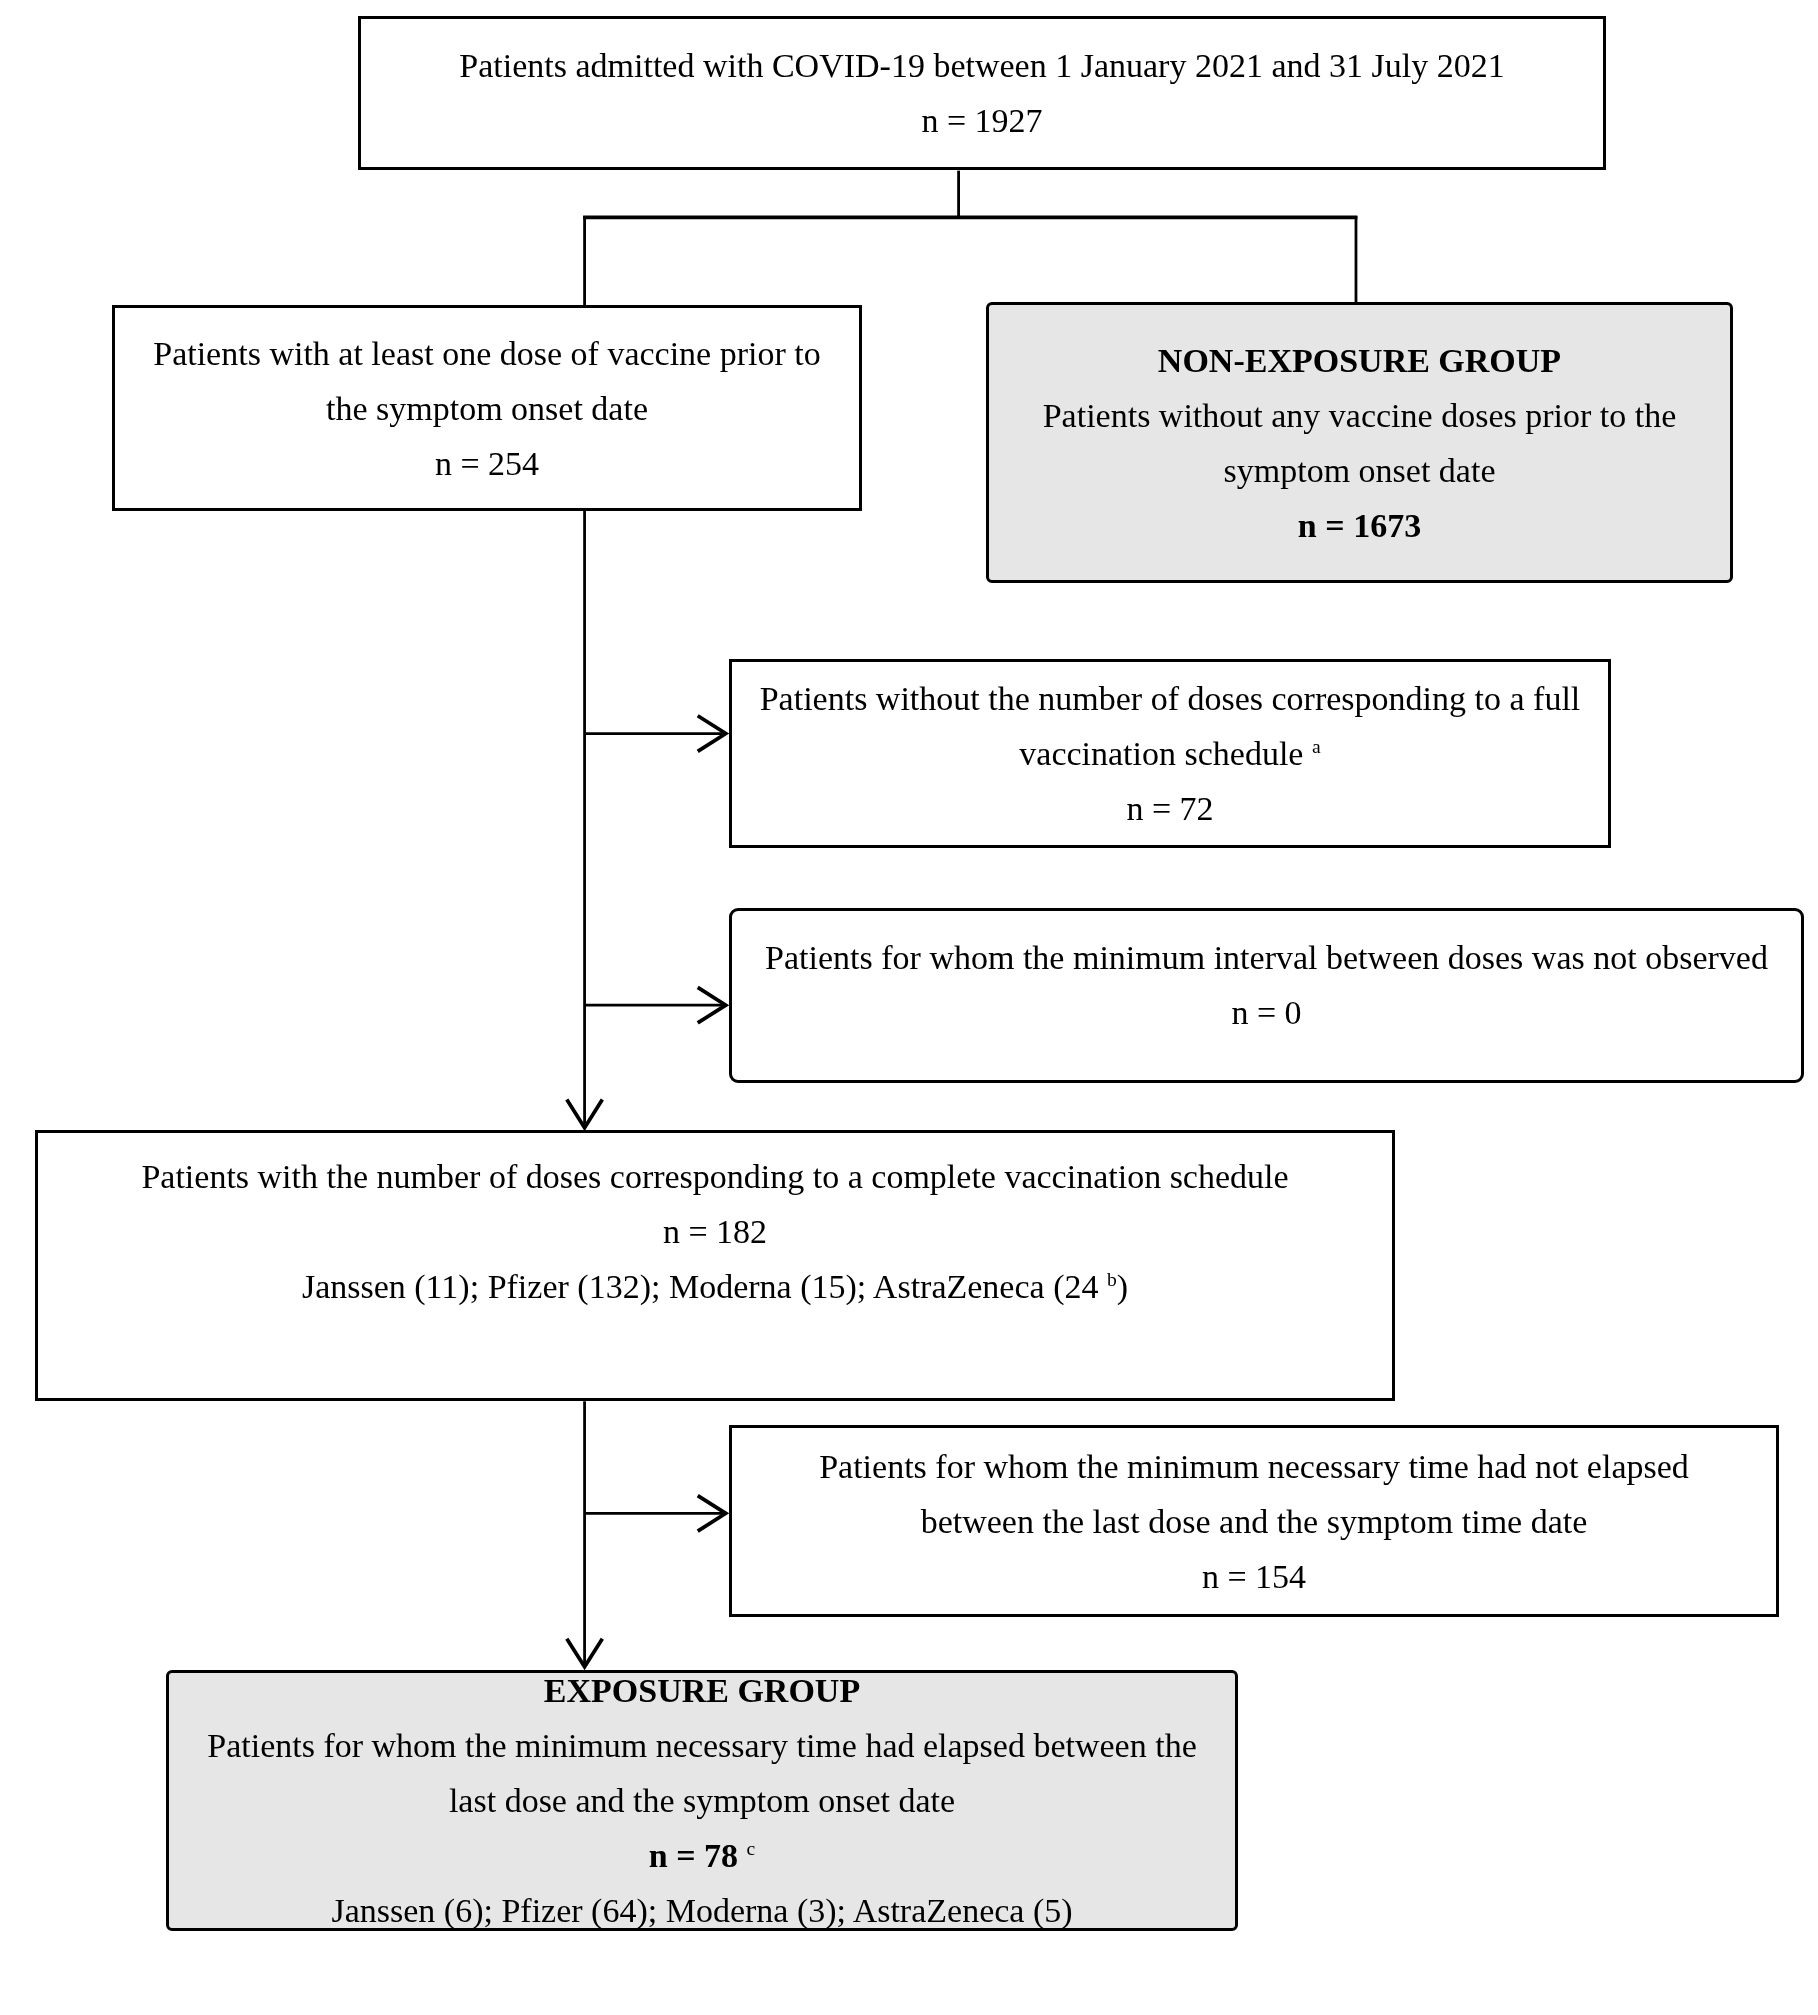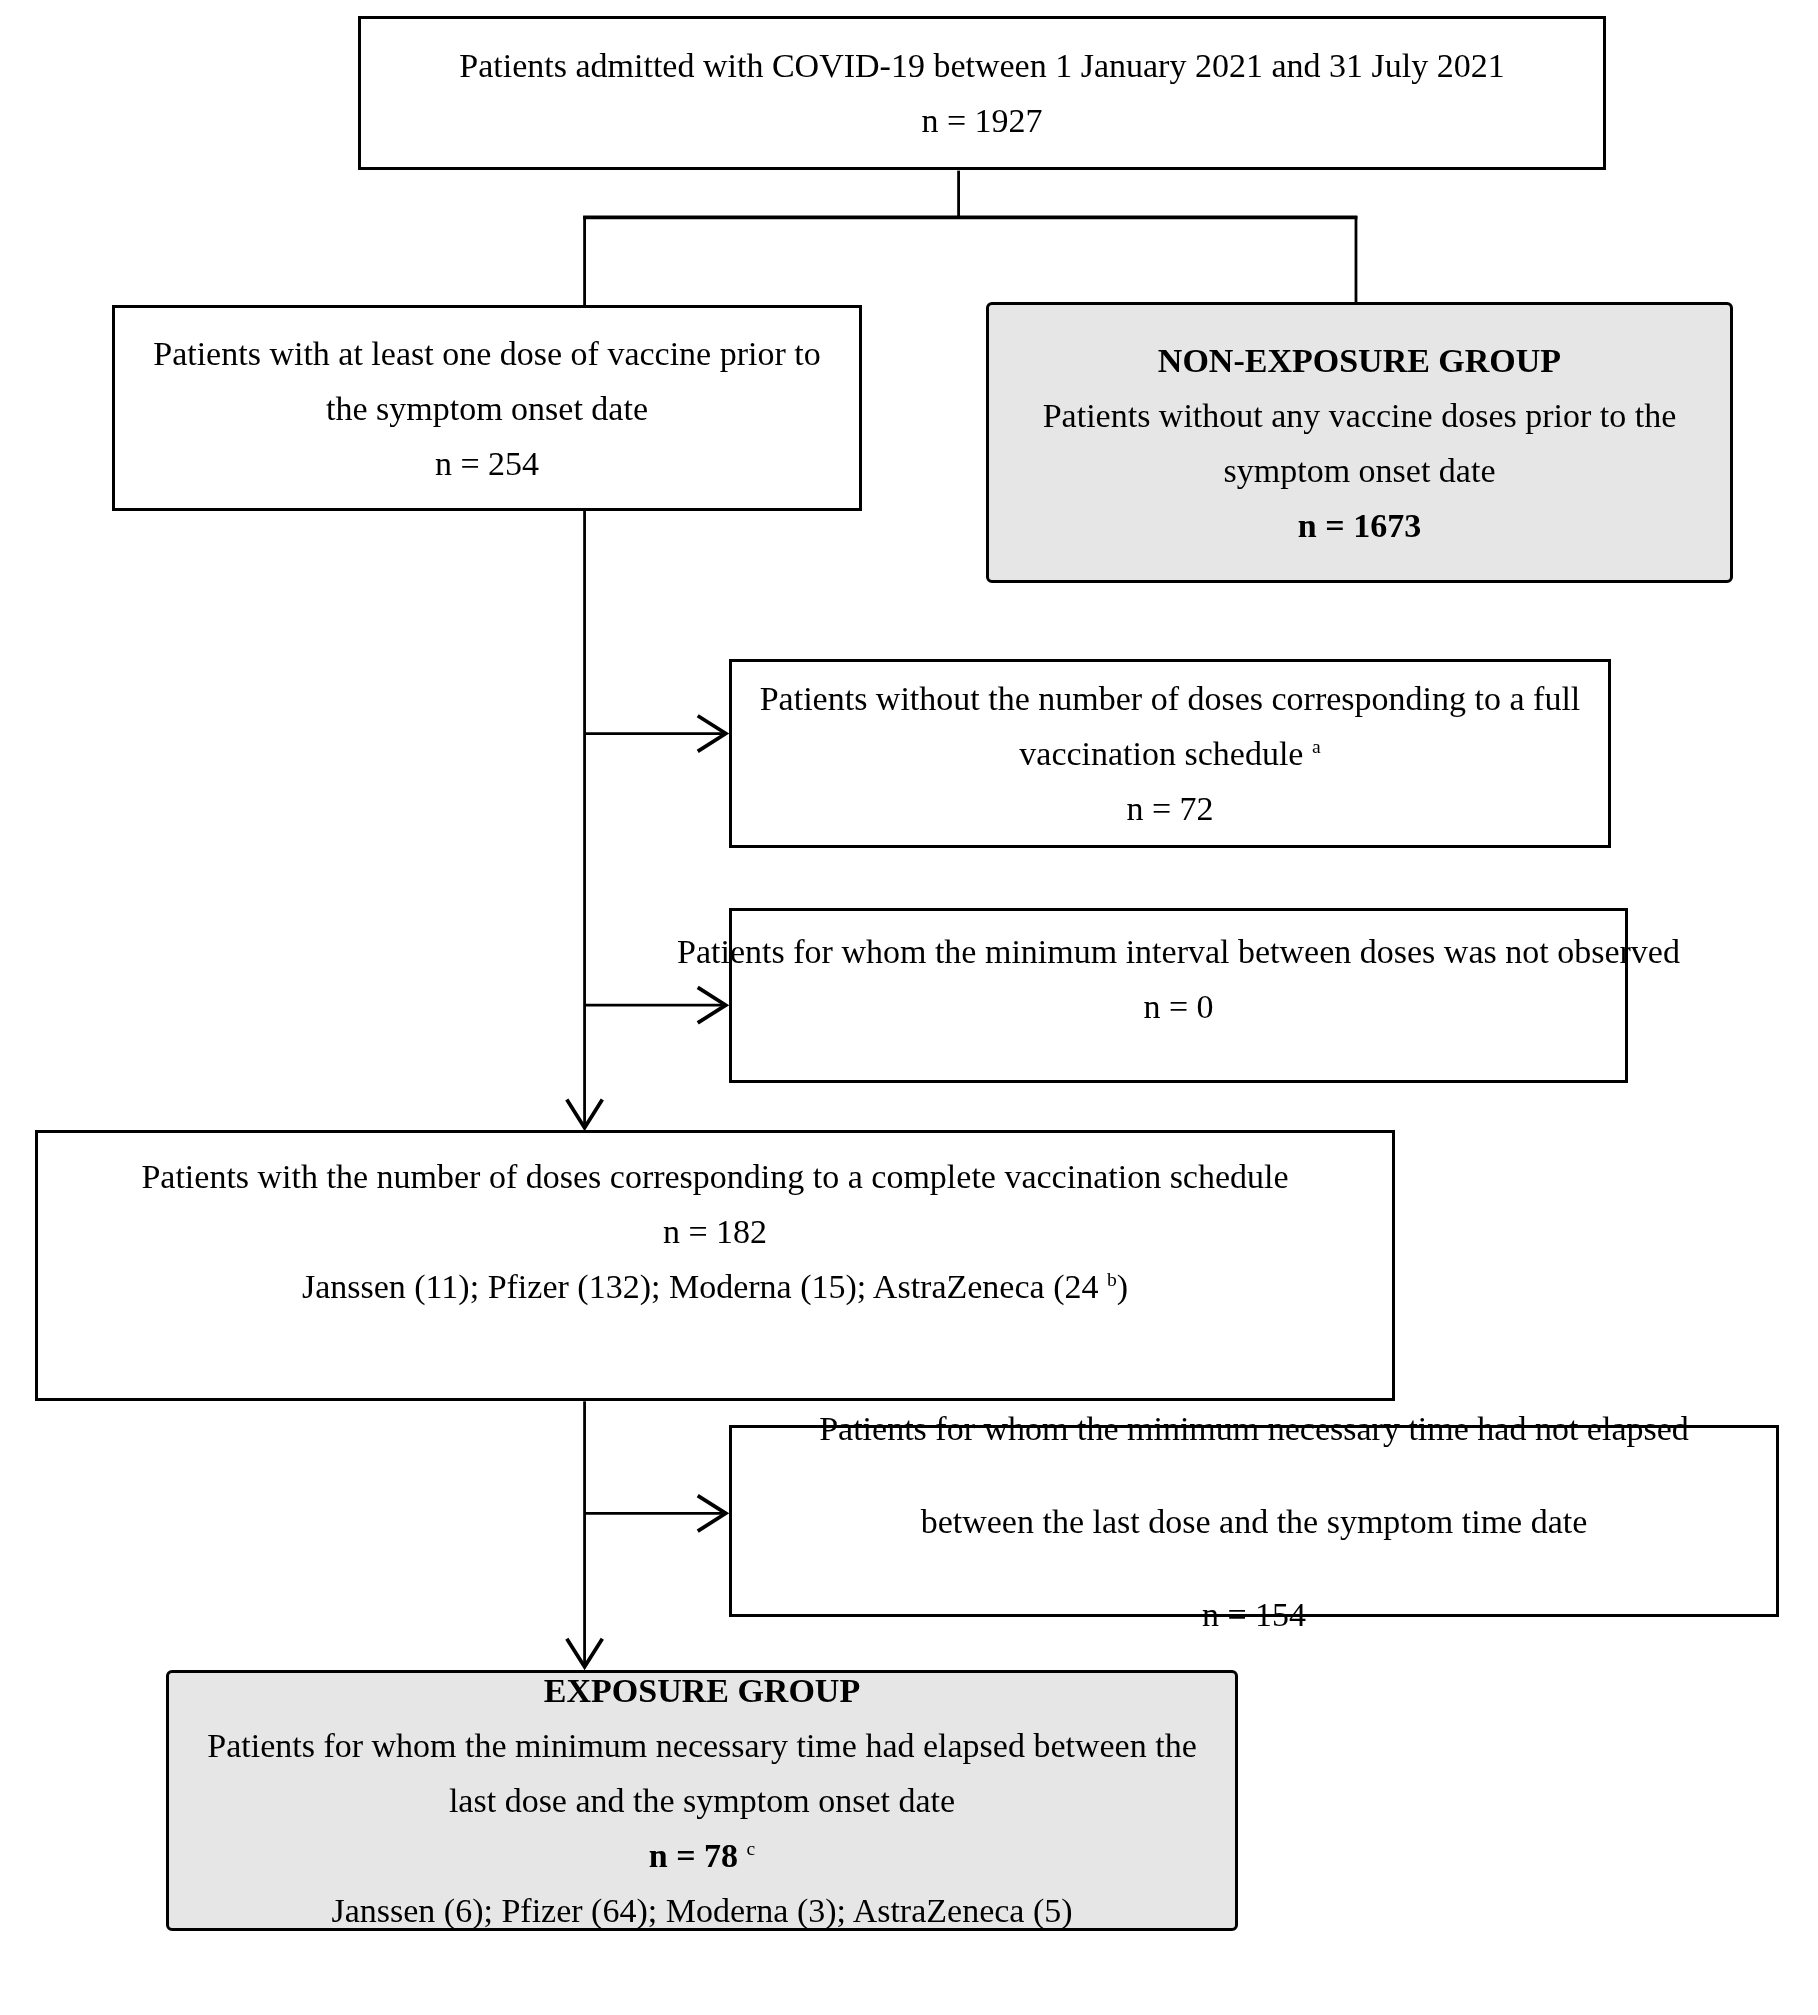--- a/index.html
+++ b/index.html
@@ -108,34 +108,34 @@
   </div>
 
   <div class="box" style="left:729px; top:659px; width:882px; height:189px;">
     <div class="line">Patients without the number of doses corresponding to a full</div>
     <div class="line">
       <span>vaccination schedule </span><sup class="fnote">a</sup>
     </div>
     <div class="line">n = 72</div>
   </div>
 
-  <div class="box top-align" style="left:729px; top:908px; width:899px; height:175px; padding-top:13px;">
+  <div class="box top-align" style="left:729px; top:908px; width:1075px; height:175px; padding-top:19px;border-radius:9px;">
     <div class="line">Patients for whom the minimum interval between doses was not observed</div>
     <div class="line">n = 0</div>
   </div>
 
   <div class="box top-align" style="left:35px; top:1130px; width:1360px; height:271px; padding-top:16px;">
     <div class="line">Patients with the number of doses corresponding to a complete vaccination schedule</div>
     <div class="line">n = 182</div>
     <div class="line">
       <span>Janssen (11); Pfizer (132); Moderna (15); AstraZeneca (24 </span><sup class="fnote">b</sup><span>)</span>
     </div>
   </div>
 
-  <div class="box" style="left:729px; top:1425px; width:1050px; height:192px;gap:38px;">
+  <div class="box" style="left:729px; top:1425px; width:1050px; height:192px;">
     <div class="line">Patients for whom the minimum necessary time had not elapsed</div>
     <div class="line">between the last dose and the symptom time date</div>
     <div class="line">n = 154</div>
   </div>
 
   <div class="box gray" style="left:166px; top:1670px; width:1072px; height:261px;">
     <div class="line bold">EXPOSURE GROUP</div>
     <div class="line">Patients for whom the minimum necessary time had elapsed between the</div>
     <div class="line">last dose and the symptom onset date</div>
     <div class="line bold">

